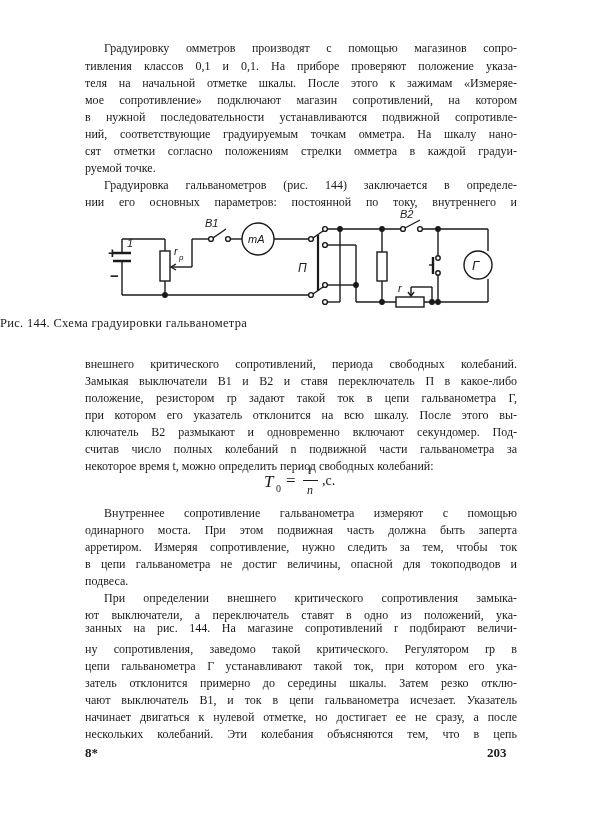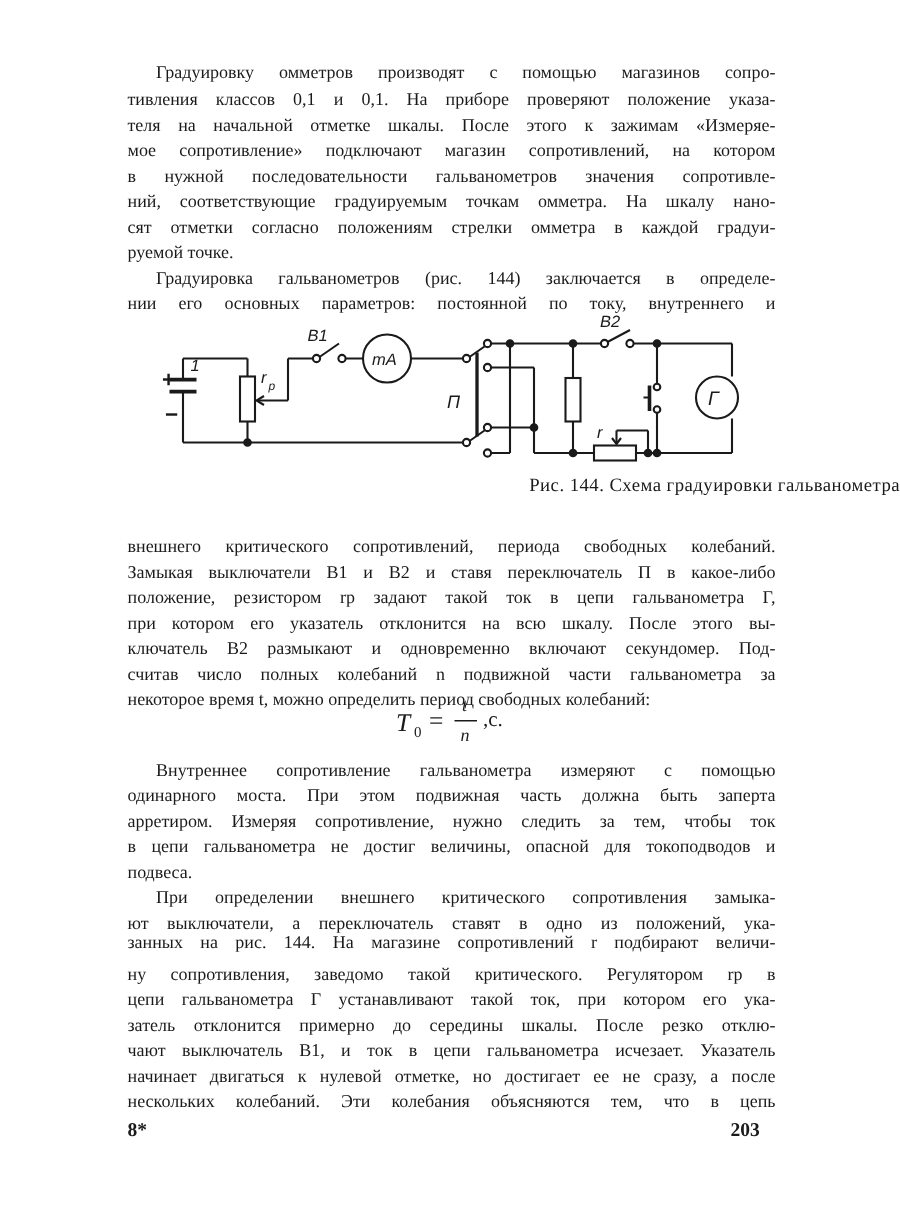--- a/index.html
+++ b/index.html
@@ -4,21 +4,21 @@
 <style>
   html, body { margin: 0; padding: 0; background: #ffffff; }
   body { width: 600px; height: 818px; position: relative; overflow: hidden;
          font-family: "Liberation Serif", "DejaVu Serif", serif; color: #1a1a1a; }
   .page { position: absolute; left: 0; top: 0; width: 600px; height: 818px; }
   .line { position: absolute; left: 85px; width: 432px; font-size: 12px; line-height: 17px;
           white-space: nowrap; text-align: justify; text-align-last: justify; }
   .line.indent { left: 104px; width: 413px; }
   .line.last { text-align-last: left; }
   .diagram { position: absolute; left: 0; top: 200px; width: 600px; height: 115px; }
-  .caption { position: absolute; left: 0; width: 600px; top: 315px; text-align: right;
+  .caption { position: absolute; left: 0; width: 600px; top: 315px; text-align: left;
              font-size: 12.5px; line-height: 16px; letter-spacing: 0.3px; }
   .formula { position: absolute; left: 0; width: 600px; top: 463px; height: 40px; }
   .formula .T { position: absolute; left: 264px; top: 9px; font-style: italic; font-size: 17px; }
   .formula .sub { position: absolute; left: 276px; top: 20px; font-size: 10px; }
   .formula .eq { position: absolute; left: 286px; top: 8px; font-size: 17px; }
   .formula .num { position: absolute; left: 308px; top: 0px; font-style: italic; font-size: 12px; }
   .formula .bar { position: absolute; left: 303px; top: 17px; width: 15px; height: 1px; background: #1a1a1a; }
   .formula .den { position: absolute; left: 307px; top: 20px; font-style: italic; font-size: 12px; }
   .formula .unit { position: absolute; left: 322px; top: 10px; font-size: 14px; }
   .footer-left { position: absolute; left: 85px; top: 745px; font-size: 13px; font-weight: bold; }
@@ -27,21 +27,21 @@
 </head>
 <body>
 
 <div class="page">
 
   <div>
     <div class="line indent" style="top:40px">Градуировку омметров производят с помощью магазинов сопро-</div>
     <div class="line" style="top:58px">тивления классов 0,1 и 0,1. На приборе проверяют положение указа-</div>
     <div class="line" style="top:75px">теля на начальной отметке шкалы. После этого к зажимам «Измеряе-</div>
     <div class="line" style="top:92px">мое сопротивление» подключают магазин сопротивлений, на котором</div>
-    <div class="line" style="top:109px">в нужной последовательности гальванометров значения сопротивле-</div>
+    <div class="line" style="top:109px">в нужной последовательности устанавливаются подвижной сопротивле-</div>
     <div class="line" style="top:126px">ний, соответствующие градуируемым точкам омметра. На шкалу нано-</div>
     <div class="line" style="top:143px">сят отметки согласно положениям стрелки омметра в каждой градуи-</div>
     <div class="line last" style="top:160px">руемой точке.</div>
   </div>
 
   <div>
     <div class="line indent" style="top:177px">Градуировка гальванометров (рис. 144) заключается в определе-</div>
     <div class="line" style="top:194px">нии его основных параметров: постоянной по току, внутреннего и</div>
   </div>
 
@@ -188,21 +188,21 @@
     <div class="line" style="top:556px">в цепи гальванометра не достиг величины, опасной для токоподводов и</div>
     <div class="line last" style="top:573px">подвеса.</div>
   </div>
 
   <div>
     <div class="line indent" style="top:590px">При определении внешнего критического сопротивления замыка-</div>
     <div class="line" style="top:607px">ют выключатели, а переключатель ставят в одно из положений, ука-</div>
     <div class="line" style="top:620px">занных на рис. 144. На магазине сопротивлений r подбирают величи-</div>
     <div class="line" style="top:641px">ну сопротивления, заведомо такой критического. Регулятором rр в</div>
     <div class="line" style="top:658px">цепи гальванометра Г устанавливают такой ток, при котором его ука-</div>
-    <div class="line" style="top:675px">затель отклонится примерно до середины шкалы. После резко отклю-</div>
+    <div class="line" style="top:675px">затель отклонится примерно до середины шкалы. Затем резко отклю-</div>
     <div class="line" style="top:692px">чают выключатель B1, и ток в цепи гальванометра исчезает. Указатель</div>
     <div class="line" style="top:709px">начинает двигаться к нулевой отметке, но достигает ее не сразу, а после</div>
     <div class="line" style="top:726px">нескольких колебаний. Эти колебания объясняются тем, что в цепь</div>
 
   </div>
 
   <div class="footer-left">8*</div>
   <div class="footer-right">203</div>
 </div>
 

